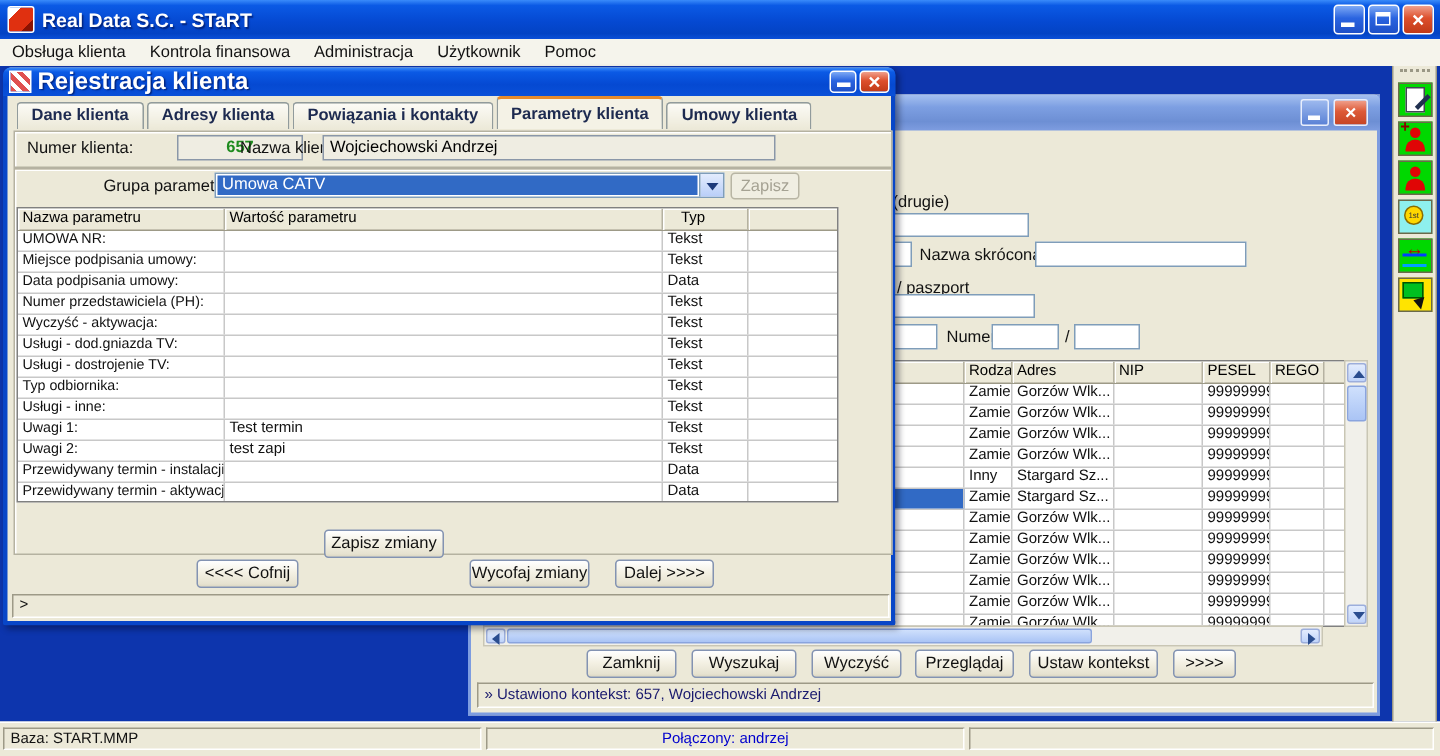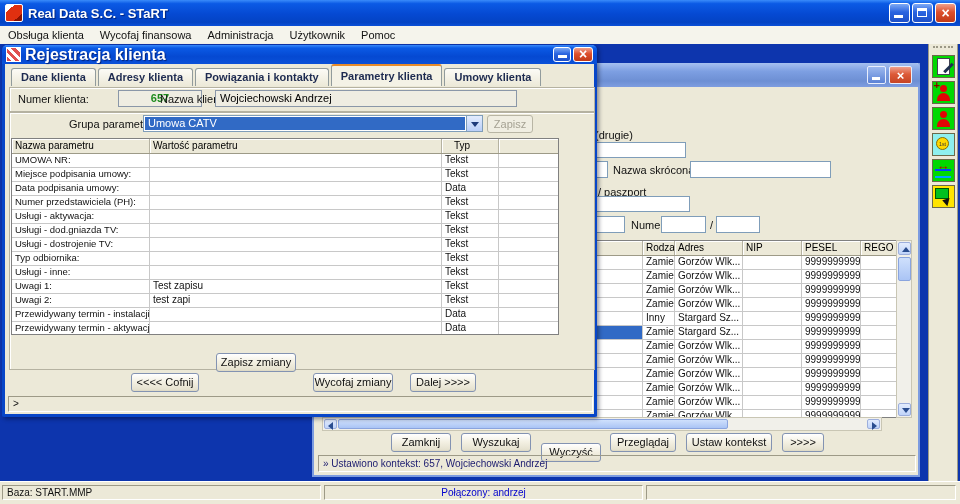--- a/index.html
+++ b/index.html
@@ -78,21 +78,21 @@
   .cw-min::before{content:"";position:absolute;left:4px;bottom:3px;width:8px;height:3px;background:#fff;}
 
   .client-table{position:absolute;left:8px;top:177px;width:574px;height:176px;background:#fff;
     border:1px solid #808080;box-sizing:content-box;overflow:hidden;font-size:10px;}
   .ct-header{display:flex;height:14px;background:#ece9d8;border-bottom:1px solid #9d9a87;}
   .ct-hcell{border-right:1px solid #b5b2a1;box-shadow:inset 1px 1px 0 #fff;line-height:13px;padding-left:3px;
     box-sizing:border-box;overflow:hidden;white-space:nowrap;}
   .ct-row{display:flex;height:13px;border-bottom:1px solid #c8c8c8;}
   .ct-cell{border-right:1px solid #c8c8c8;line-height:12px;padding-left:3px;box-sizing:border-box;
     overflow:hidden;white-space:nowrap;color:#111;}
-  .cA{width:320px;}.cB{width:32px;}.cC{width:68px;}.cD{width:59px;}.cE{width:59px;}.cF{width:36px;}
+  .cA{width:320px;}.cB{width:32px;}.cC{width:68px;}.cD{width:59px;}.cE{width:45px;}.cF{width:36px;}
   .sel-cell{background:#316ac5;}
 
   .vscroll{position:absolute;left:582px;top:177px;width:16px;height:178px;background:#f1f0ea;border:1px solid #c9c6b4;box-sizing:border-box;}
   .hscroll{position:absolute;left:8px;top:354px;width:560px;height:14px;background:#f1f0ea;border:1px solid #c9c6b4;box-sizing:border-box;}
   .sb-btn{position:absolute;background:linear-gradient(180deg,#e3ecfd,#c0d4fa);border:1px solid #9caedc;border-radius:2px;box-sizing:border-box;}
   .sb-thumb{position:absolute;background:linear-gradient(180deg,#cfe0fc,#aac4f5);border:1px solid #8aa4de;border-radius:2px;box-sizing:border-box;}
   .tri{position:absolute;width:0;height:0;}
   .tri-up{left:3px;top:4px;border-left:4px solid transparent;border-right:4px solid transparent;border-bottom:5px solid #2a4d8f;}
   .tri-down{left:3px;top:4px;border-left:4px solid transparent;border-right:4px solid transparent;border-top:5px solid #2a4d8f;}
   .tri-left{left:3px;top:2px;border-top:4px solid transparent;border-bottom:4px solid transparent;border-right:5px solid #2a4d8f;}
@@ -166,21 +166,21 @@
         <span class="glyph-min"></span>
       </span>
     <span class="winbtn btn-blue" style="right:27px;">
         <span class="glyph-max"></span>
       </span>
     <span class="winbtn btn-red glyph-close" style="right:4px;"></span>
   </div>
 
   <div class="menubar" id="menubar">
       <div class="menu-item">Obsługa klienta</div>
-      <div class="menu-item">Wycofaj finansowa</div>
+      <div class="menu-item">Kontrola finansowa</div>
       <div class="menu-item">Administracja</div>
       <div class="menu-item">Użytkownik</div>
       <div class="menu-item">Pomoc</div>
     </div>
 
   <div class="mdi"></div>
 
   <div class="client-window">
     <div class="cw-titlebar">
       <span class="cw-btn cw-min"></span>
@@ -328,21 +328,21 @@
         </span>
       <span class="sb-thumb" style="left:15px;top:1px;width:390px;height:10px;"></span>
       <span class="sb-btn" style="right:1px;top:1px;width:13px;height:10px;">
           <span class="tri tri-right"></span>
         </span>
     </div>
 
     <div id="client-buttons">
         <div class="xp-btn cw-b0" style="top: 370px;">Zamknij</div>
         <div class="xp-btn cw-b1" style="top: 370px;">Wyszukaj</div>
-        <div class="xp-btn cw-b2" style="top: 380px;">Wyczyść</div>
+        <div class="xp-btn cw-b2" style="top: 370px;">Wyczyść</div>
         <div class="xp-btn cw-b3" style="top: 370px;">Przeglądaj</div>
         <div class="xp-btn cw-b4" style="top: 370px;">Ustaw kontekst</div>
         <div class="xp-btn cw-b5" style="top: 370px;">&gt;&gt;&gt;&gt;</div>
       </div>
 
     <div class="cw-status">» Ustawiono kontekst: 657, Wojciechowski Andrzej</div>
   </div>
 
   <div class="dialog">
     <div class="dlg-titlebar">
@@ -402,21 +402,21 @@
             <div class="pcell pc-type">Data</div>
             <div class="pcell pc-blank"></div>
           </div>
           <div class="prow">
             <div class="pcell pc-name">Numer przedstawiciela (PH):</div>
             <div class="pcell pc-value"></div>
             <div class="pcell pc-type">Tekst</div>
             <div class="pcell pc-blank"></div>
           </div>
           <div class="prow">
-            <div class="pcell pc-name">Usługi - aktywacja:</div>
+            <div class="pcell pc-name">Wyczyść - aktywacja:</div>
             <div class="pcell pc-value"></div>
             <div class="pcell pc-type">Tekst</div>
             <div class="pcell pc-blank"></div>
           </div>
           <div class="prow">
             <div class="pcell pc-name">Usługi - dod.gniazda TV:</div>
             <div class="pcell pc-value"></div>
             <div class="pcell pc-type">Tekst</div>
             <div class="pcell pc-blank"></div>
           </div>
@@ -433,21 +433,21 @@
             <div class="pcell pc-blank"></div>
           </div>
           <div class="prow">
             <div class="pcell pc-name">Usługi - inne:</div>
             <div class="pcell pc-value"></div>
             <div class="pcell pc-type">Tekst</div>
             <div class="pcell pc-blank"></div>
           </div>
           <div class="prow">
             <div class="pcell pc-name">Uwagi 1:</div>
-            <div class="pcell pc-value">Test zapisu</div>
+            <div class="pcell pc-value">Test termin</div>
             <div class="pcell pc-type">Tekst</div>
             <div class="pcell pc-blank"></div>
           </div>
           <div class="prow">
             <div class="pcell pc-name">Uwagi 2:</div>
             <div class="pcell pc-value">test zapi</div>
             <div class="pcell pc-type">Tekst</div>
             <div class="pcell pc-blank"></div>
           </div>
           <div class="prow">

